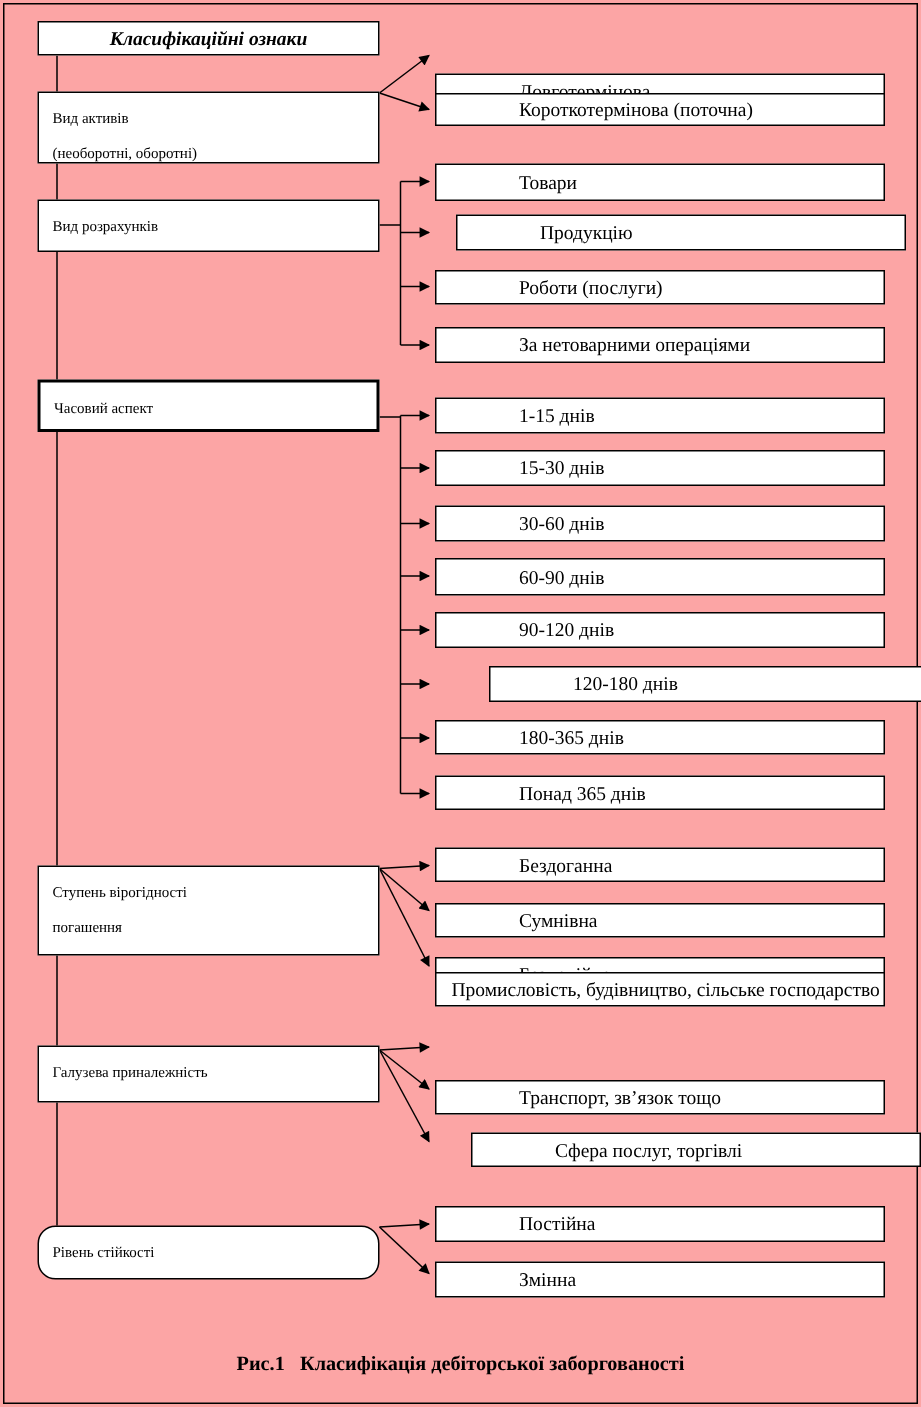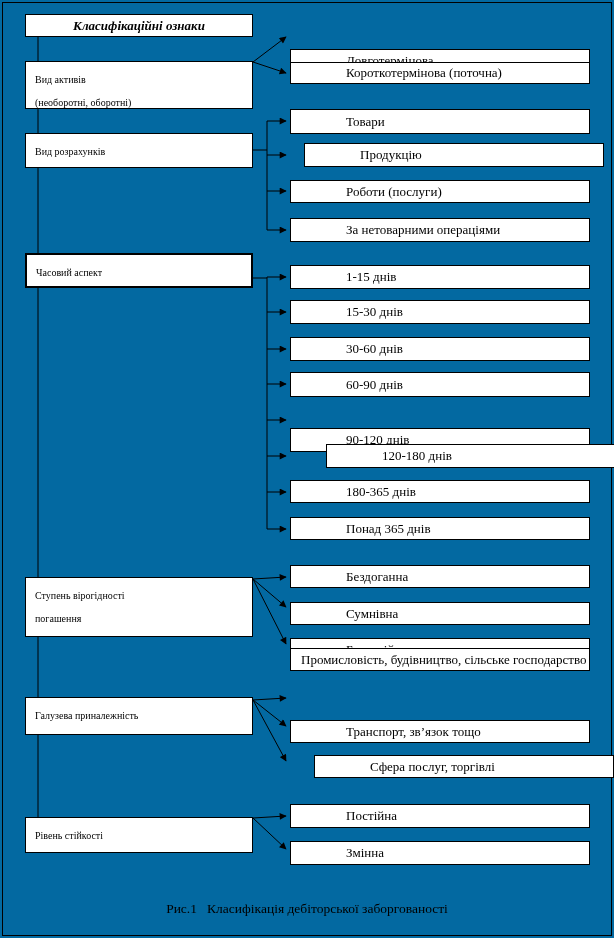--- a/index.html
+++ b/index.html
@@ -1,19 +1,19 @@
 <!DOCTYPE html>
 <html><head>
 <meta charset="utf-8">
 <style>
   html,body{margin:0;padding:0;background:#fff;}
   #canvas{
     position:relative;
     width:614px;height:938px;
-    background:#0369a1;
+    background:#fca5a5;
     font-family:"Liberation Serif","DejaVu Serif",serif;
     color:#000;
     overflow:hidden;
   }
   #frame{
     position:absolute;left:2px;top:2px;width:608px;height:932px;
     border:1px solid #000;
   }
   #wires{position:absolute;left:0;top:0;width:614px;height:938px;}
   .box{
@@ -37,21 +37,21 @@
     left:290px;width:300px;height:24px;
     display:flex;align-items:center;
     padding-left:55px;
     font-size:13px;
   }
   .rightbox.wide{padding-left:10px;}
   .thick{border-width:2px;}
   #caption{
     position:absolute;left:0;top:901px;width:614px;
     text-align:center;
-    font-size:13.5px;font-weight:normal;
+    font-size:13.5px;font-weight:bold;
     white-space:pre;
   }
 </style>
 </head>
 <body>
 
 <div id="canvas">
 
   <div id="frame"></div>
 
@@ -101,35 +101,35 @@
 
   <div class="box titlebox">Класифікаційні ознаки</div>
 
   <div class="box leftbox" style="top:61px;height:48px;">Вид активів
 (необоротні, оборотні)</div>
   <div class="box leftbox" style="top:133px;height:35px;">Вид розрахунків</div>
   <div class="box leftbox thick" style="top:253px;height:35px;">Часовий аспект</div>
   <div class="box leftbox" style="top:577px;height:60px;">Ступень вірогідності
 погашення</div>
   <div class="box leftbox" style="top:697px;height:38px;">Галузева приналежність</div>
-  <div class="box leftbox" style="top:817px;height:36px;">Рівень стійкості</div>
+  <div class="box leftbox" style="top:817px;height:36px;border-radius:12px;">Рівень стійкості</div>
 
   <div class="box rightbox" style="top:25px;height:23px;margin-top:24px;">Довготермінова</div>
   <div class="box rightbox" style="top:62px;height:22px;">Короткотермінова (поточна)</div>
 
   <div class="box rightbox" style="top:109px;height:25px;">Товари</div>
   <div class="box rightbox" style="top:143px;height:24px;margin-left:14px;">Продукцію</div>
   <div class="box rightbox" style="top:180px;height:23px;">Роботи (послуги)</div>
   <div class="box rightbox" style="top:218px;height:24px;">За нетоварними операціями</div>
 
   <div class="box rightbox" style="top:265px;height:24px;">1-15 днів</div>
   <div class="box rightbox" style="top:300px;height:24px;">15-30 днів</div>
   <div class="box rightbox" style="top:337px;height:24px;">30-60 днів</div>
   <div class="box rightbox" style="top:372px;height:25px;">60-90 днів</div>
-  <div class="box rightbox" style="top:428px;height:24px;">90-120 днів</div>
+  <div class="box rightbox" style="top:408px;height:24px;">90-120 днів</div>
   <div class="box rightbox" style="top:444px;height:24px;margin-left:36px;">120-180 днів</div>
   <div class="box rightbox" style="top:480px;height:23px;">180-365 днів</div>
   <div class="box rightbox" style="top:517px;height:23px;">Понад 365 днів</div>
 
   <div class="box rightbox" style="top:565px;height:23px;">Бездоганна</div>
   <div class="box rightbox" style="top:602px;height:23px;">Сумнівна</div>
   <div class="box rightbox" style="top:638px;height:24px;">Безнадійна</div>
 
   <div class="box rightbox wide" style="top:648px;height:23px;">Промисловість, будівництво, сільське господарство</div>
   <div class="box rightbox" style="top:720px;height:23px;">Транспорт, зв’язок тощо</div>

